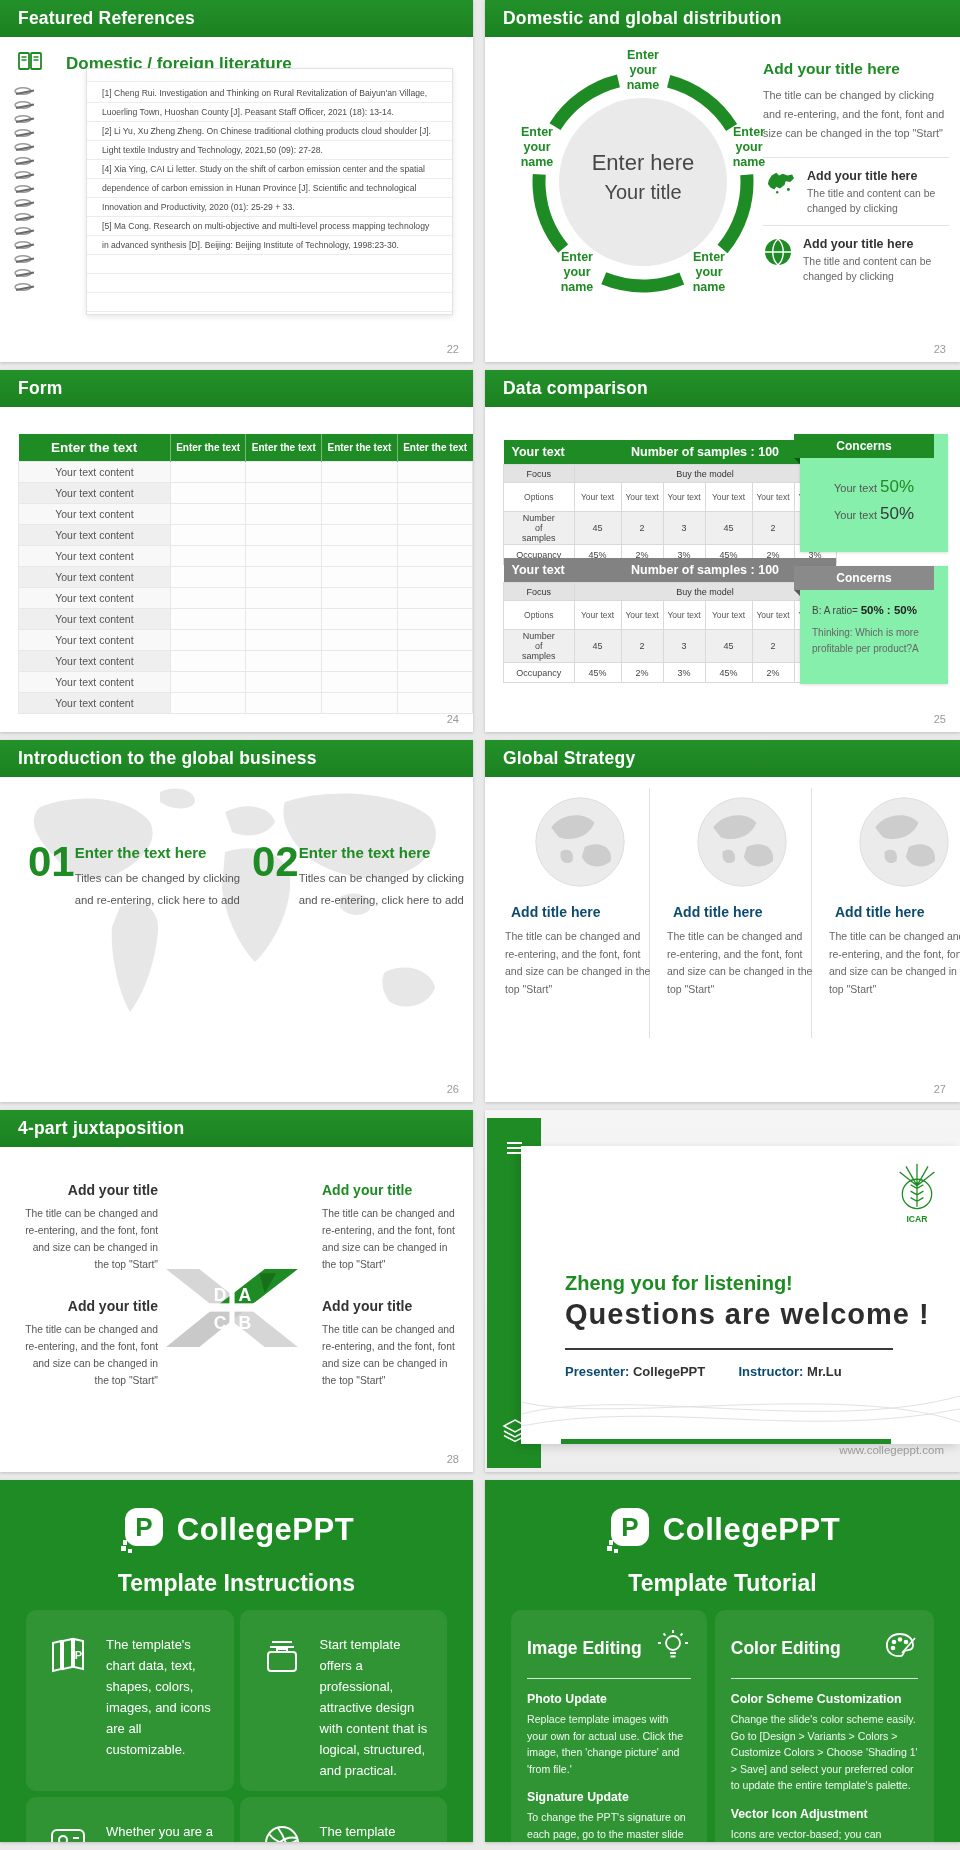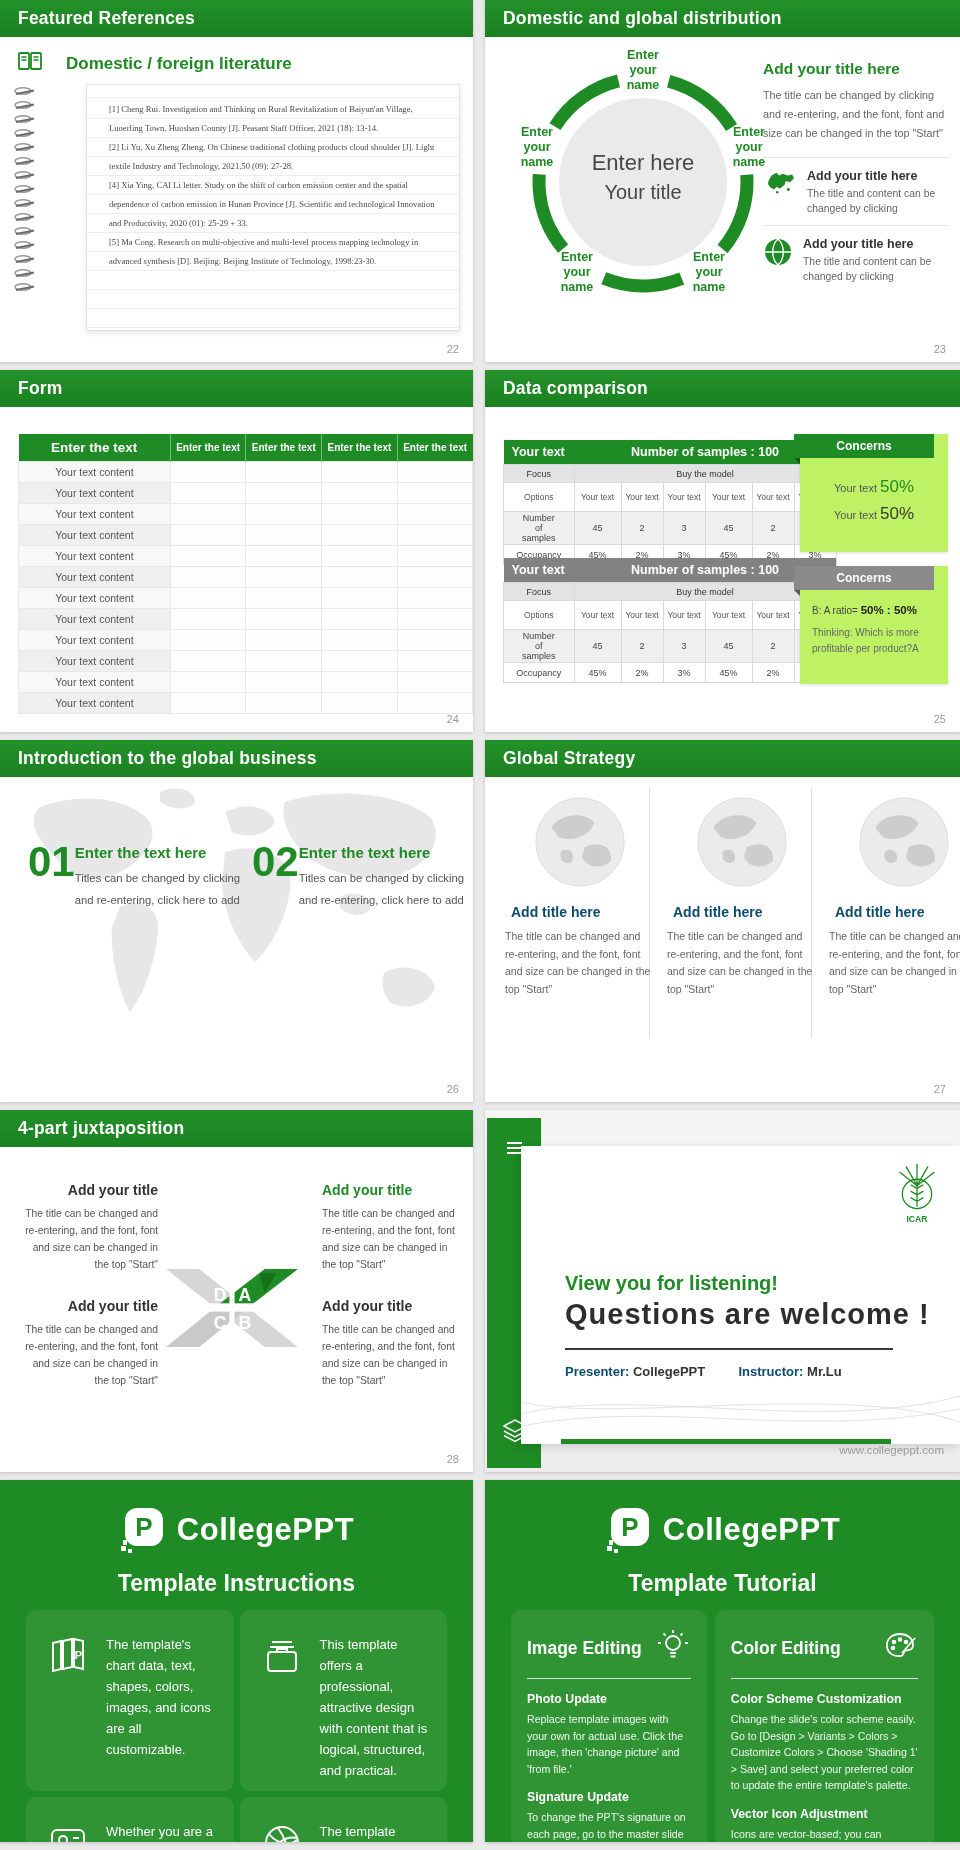--- a/index.html
+++ b/index.html
@@ -6,22 +6,22 @@
   body{width:960px;height:1850px;overflow:hidden;}
   .grid{display:grid;grid-template-columns:473px 475px;column-gap:12px;row-gap:8px;grid-auto-rows:362px;}
   .panel{position:relative;background:#fff;box-shadow:0 1px 3px rgba(0,0,0,.18);overflow:hidden;}
   .panel.green{background:#1f8b24;}
   .titlebar{height:37px;background:linear-gradient(180deg,#23912a,#1b8120);color:#fff;font-size:17.5px;font-weight:bold;display:flex;align-items:center;padding-left:18px;letter-spacing:.2px;}
   .pagenum{position:absolute;right:14px;bottom:7px;color:#9a9a9a;font-size:11px;}
 
   
   .lit-heading{position:absolute;left:18px;top:52px;display:flex;align-items:center;gap:24px;color:#1f8b24;font-size:17px;font-weight:bold;}
   .spiral{position:absolute;left:12px;top:86px;}
-  .paper{position:absolute;left:86px;top:84px;width:336px;height:230px;background:#fff;border:1px solid #e2e2e2;box-shadow:0 2px 6px rgba(0,0,0,.10);padding:15px 14px 0 22px;
-         background-image:repeating-linear-gradient(to bottom,transparent 0 18px,#ececec 18px 19px);background-origin:content-box;font-family:Liberation Serif, serif;}
+  .paper{position:absolute;left:86px;top:68px;width:336px;height:230px;background:#fff;border:1px solid #e2e2e2;box-shadow:0 2px 6px rgba(0,0,0,.10);padding:15px 14px 0 15px;
+         background-image:repeating-linear-gradient(to bottom,transparent 0 18px,#ececec 18px 19px);background-origin:content-box;}
   .paper p{margin:0;font-size:8.6px;line-height:19px;color:#4b4b4b;}
 
   
   .diagram{position:absolute;left:12px;top:42px;width:292px;height:280px;}
   .diagram svg{position:absolute;left:0;top:0;}
   .node{position:absolute;width:56px;text-align:center;color:#1f8b24;font-size:12.5px;font-weight:bold;line-height:15px;}
   .circle-text{position:absolute;left:76px;top:106px;width:140px;text-align:center;color:#474747;}
   .circle-text .l1{font-size:22px;line-height:30px;}
   .circle-text .l2{font-size:20px;line-height:28px;}
   .dist-right{position:absolute;left:278px;top:60px;width:186px;}
@@ -46,21 +46,21 @@
   .cmp-table td{border:1px solid #d9d9d9;text-align:center;}
   .cmp-table .hd td{border:none;color:#fff;font-weight:bold;font-size:12.5px;height:22px;}
   .cmp-table.g .hd td{background:#1f8b24;}
   .cmp-table.gr .hd td{background:#828282;}
   .cmp-table .hd .corner{text-align:left;padding-left:8px;width:80px;}
   .cmp-table .focus td{background:#e3e3e3;font-size:9px;color:#333;height:15px;}
   .cmp-table .opts td{font-size:8.5px;color:#555;height:26px;padding:1px 2px;}
   .cmp-table .num td{background:#efefef;font-size:9px;color:#444;height:26px;padding:1px 18px;}
   .cmp-table .occ td{font-size:9px;color:#444;height:17px;}
   .cmp-table .lbl{font-size:9px;color:#333;}
-  .concern{position:absolute;left:315px;width:148px;height:118px;background:#bef264;box-shadow:0 1px 3px rgba(0,0,0,.13);}
+  .concern{position:absolute;left:315px;width:148px;height:118px;background:#86efac;box-shadow:0 1px 3px rgba(0,0,0,.13);}
   .ribbon{position:relative;margin-left:-6px;width:140px;color:#fff;font-weight:bold;font-size:12px;text-align:center;line-height:24px;height:24px;}
   .ribbon.g{background:#1f8b24;}
   .ribbon.gr{background:#8a8a8a;}
   .ribbon::after{content:'';position:absolute;left:0;top:24px;border-style:solid;border-color:transparent;border-width:0 6px 6px 0;}
   .ribbon.g::after{border-right-color:#0f5a12;}
   .ribbon.gr::after{border-right-color:#595959;}
   .concern .c-body{text-align:center;padding-top:16px;}
   .concern .row1{font-size:11px;color:#555;line-height:26px;}
   .concern .pct-g{font-size:17px;color:#1f8b24;}
   .concern .pct-d{font-size:17px;color:#3a3a3a;}
@@ -547,21 +547,21 @@
       <div class="wheat">
         <svg width="56" height="66" viewBox="0 0 60 72">
           <g stroke="#1f8b24" stroke-width="1.4" fill="none">
             <path d="M30,28 L30,4 M30,28 L18,7 M30,28 L42,7 M30,28 L11,13 M30,28 L49,13"></path>
             <circle cx="30" cy="37" r="16"></circle>
             <path d="M30,24 L30,51 M30,31 L23,27 M30,31 L37,27 M30,38 L23,34 M30,38 L37,34 M30,45 L23,41 M30,45 L37,41"></path>
           </g>
           <text x="30" y="68" text-anchor="middle" font-size="9.5" font-weight="bold" fill="#1f8b24" font-family="Liberation Sans, sans-serif">ICAR</text>
         </svg>
       </div>
-      <div class="t-h1">View you for listening!</div>
+      <div class="t-h1">Zheng you for listening!</div>
       <div class="t-h2">Questions are welcome !</div>
       <div class="t-rule"></div>
       <div class="t-pres">
         <span class="lab">Presenter:</span>
         <span>CollegePPT</span>
         <span class="gap"></span>
         <span class="lab">Instructor:</span>
         <span>Mr.Lu</span>
       </div>
       <div class="mesh">
@@ -601,21 +601,21 @@
         <div class="txt">The template's chart data, text, shapes, colors, images, and icons are all customizable.</div>
       </div>
       <div class="icard">
         <span>
           <svg width="44" height="44" viewBox="0 0 44 44" fill="none" stroke="#fff" stroke-width="2">
               <path d="M12,8 H32 M10,13 H34"></path>
               <rect x="8" y="18" width="28" height="19" rx="3"></rect>
               <path d="M17,18 V15 H27 V18"></path>
             </svg>
         </span>
-        <div class="txt">This template offers a professional, attractive design with content that is logical, structured, and practical.</div>
+        <div class="txt">Start template offers a professional, attractive design with content that is logical, structured, and practical.</div>
       </div>
       <div class="icard">
         <span>
           <svg width="44" height="44" viewBox="0 0 44 44" fill="none" stroke="#fff" stroke-width="2">
               <rect x="6" y="9" width="32" height="26" rx="5"></rect>
               <circle cx="17" cy="19" r="4"></circle>
               <path d="M10,31 C12,25 22,25 24,31"></path>
               <path d="M27,17 H33 M27,23 H32"></path>
             </svg>
         </span>

